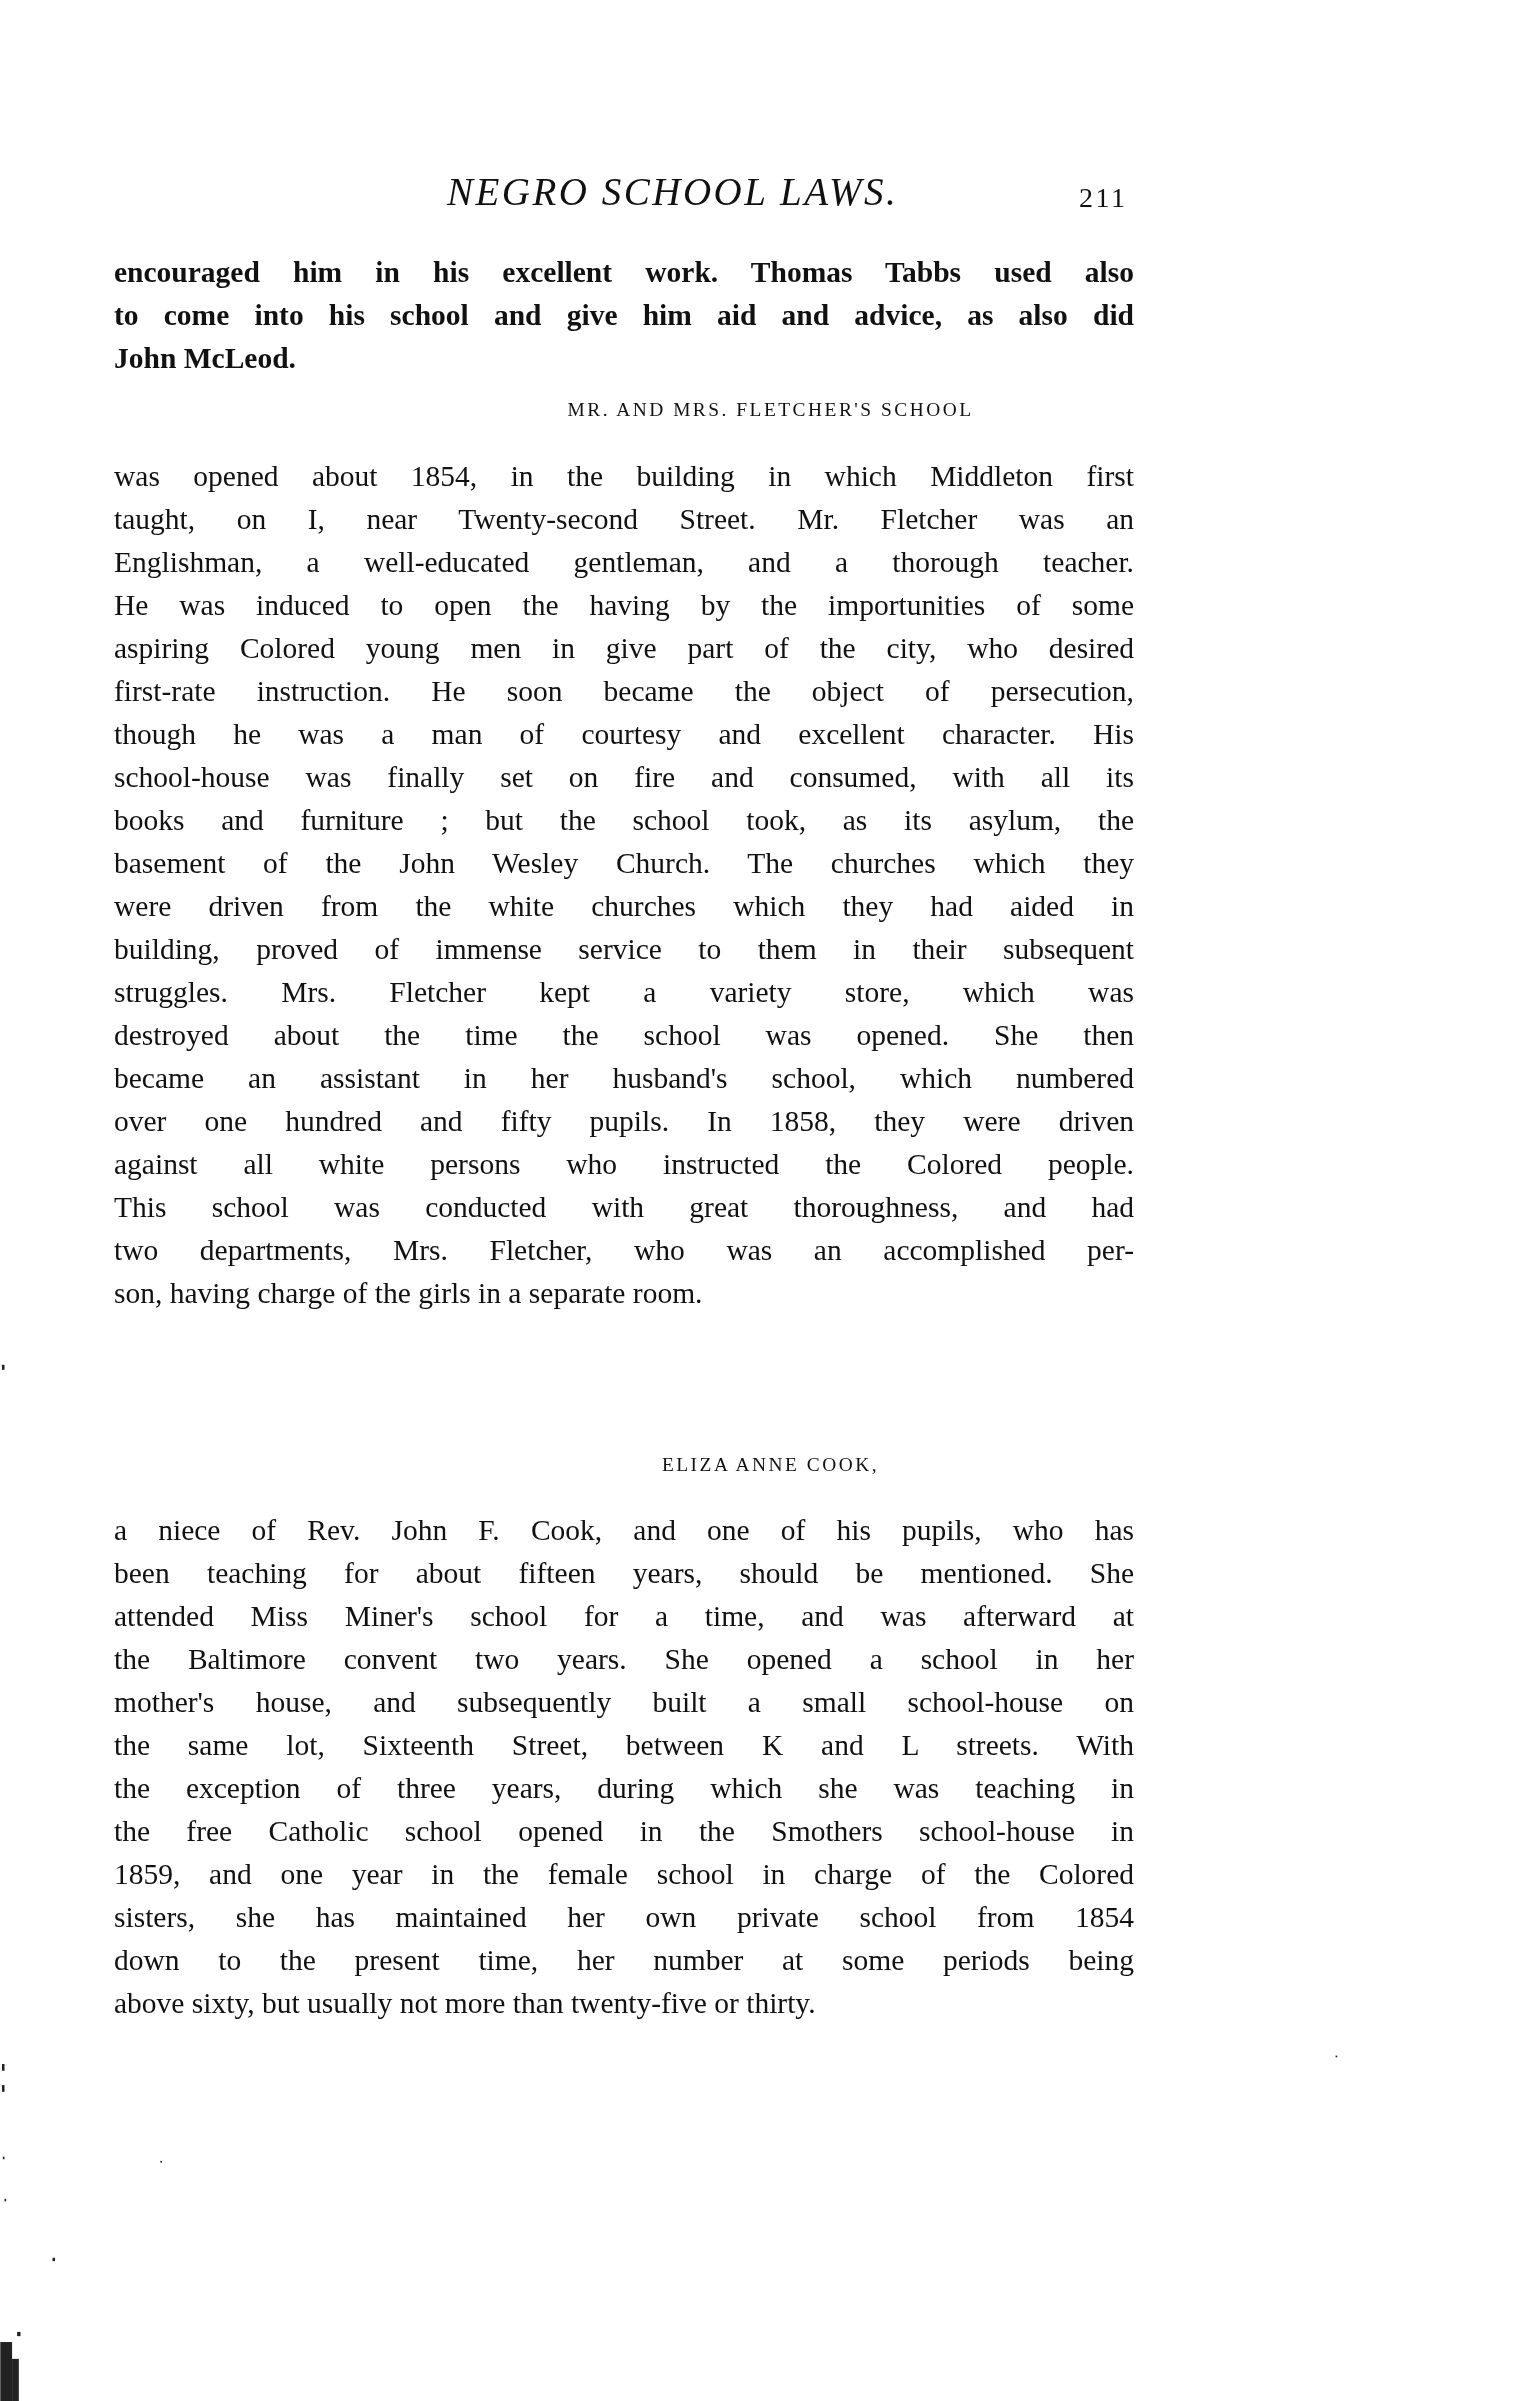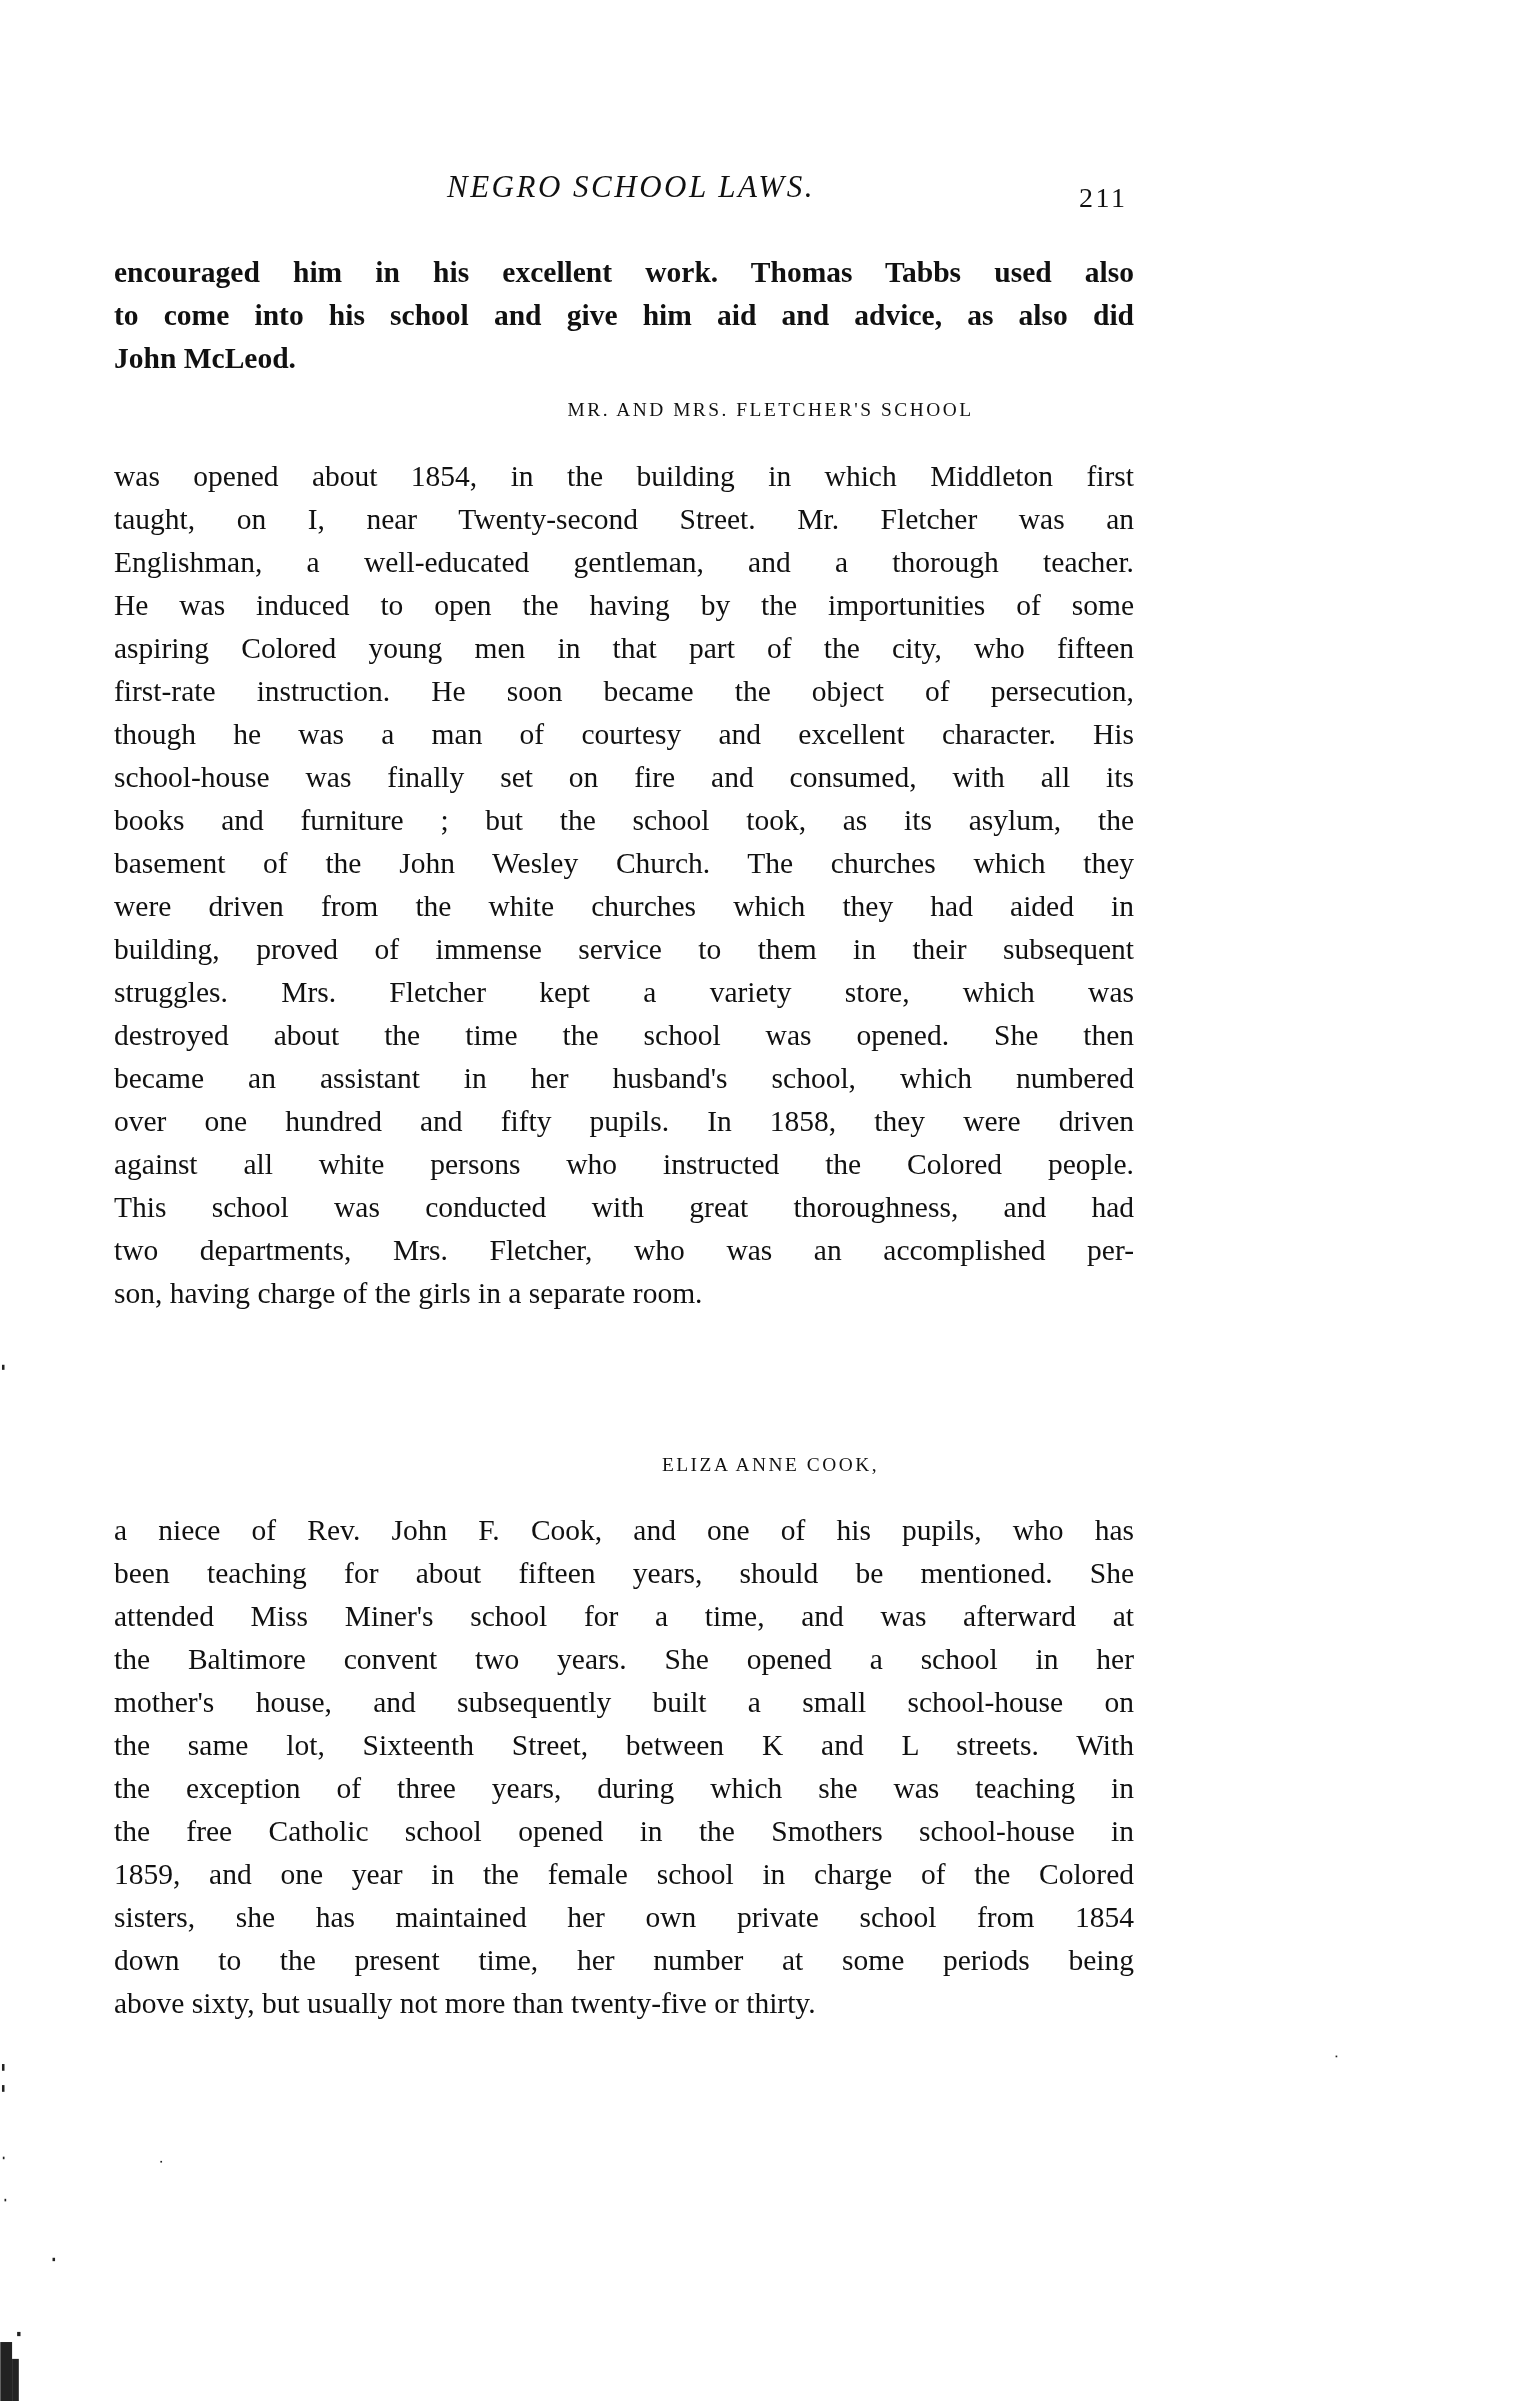--- a/index.html
+++ b/index.html
@@ -1,19 +1,19 @@
 <!DOCTYPE html>
 <html style="font-size:13.5px"><head>
 <meta charset="utf-8">
 <style>
   html, body { margin:0; padding:0; background:#ffffff; }
   body { width:1517px; height:2401px; position:relative; overflow:hidden;
          font-family:"Liberation Serif","DejaVu Serif",serif; color:#111; }
   .running-head { position:absolute; top:169px; left:0; width:1517px; height:51px; }
-  .rh-title { position:absolute; left:447px; top:0; font-style:italic; font-size:31px;
+  .rh-title { position:absolute; left:447px; top:0; font-style:italic; font-size:39px;
               letter-spacing:2.5px; white-space:nowrap; }
   .rh-page { position:absolute; left:1079px; top:13px; font-size:28px; letter-spacing:2.5px; }
   .block { position:absolute; left:114px; width:1020px; font-size:29.5px; line-height:43px; }
   .line { display:block; white-space:nowrap; text-align:justify; text-align-last:justify; height:43px; }
   .line.last { text-align-last:left; }
   .subhead { position:absolute; left:0; width:1517px; text-align:center; font-size:19.4px;
              letter-spacing:2.5px; text-transform:uppercase;padding-left:12px; }
   .specks { position:absolute; left:0; top:0; width:1517px; height:2401px; pointer-events:none; }
 </style>
 </head>
@@ -29,21 +29,21 @@
     <span class="line">to come into his school and give him aid and advice, as also did</span>
     <span class="line last">John McLeod.</span>
   </div>
 
 <div class="subhead" style="top:399px;">MR. AND MRS. FLETCHER'S SCHOOL</div>
 <div class="block" id="sec1" style="top:455px;">
     <span class="line">was opened about 1854, in the building in which Middleton first</span>
     <span class="line">taught, on I, near Twenty-second Street.  Mr. Fletcher was an</span>
     <span class="line">Englishman, a well-educated gentleman, and a thorough teacher.</span>
     <span class="line">He was induced to open the having by the importunities of some</span>
-    <span class="line">aspiring Colored young men in that part of the city, who fifteen</span>
+    <span class="line">aspiring Colored young men in give part of the city, who desired</span>
     <span class="line">first-rate instruction.  He soon became the object of persecution,</span>
     <span class="line">though he was a man of courtesy and excellent character.  His</span>
     <span class="line">school-house was finally set on fire and consumed, with all its</span>
     <span class="line">books and furniture ; but the school took, as its asylum, the</span>
     <span class="line">basement of the John Wesley Church.  The churches which they</span>
     <span class="line">were driven from the white churches which they had aided in</span>
     <span class="line">building, proved of immense service to them in their subsequent</span>
     <span class="line">struggles.  Mrs. Fletcher kept a variety store, which was</span>
     <span class="line">destroyed about the time the school was opened.  She then</span>
     <span class="line">became an assistant in her husband's school, which numbered</span>

